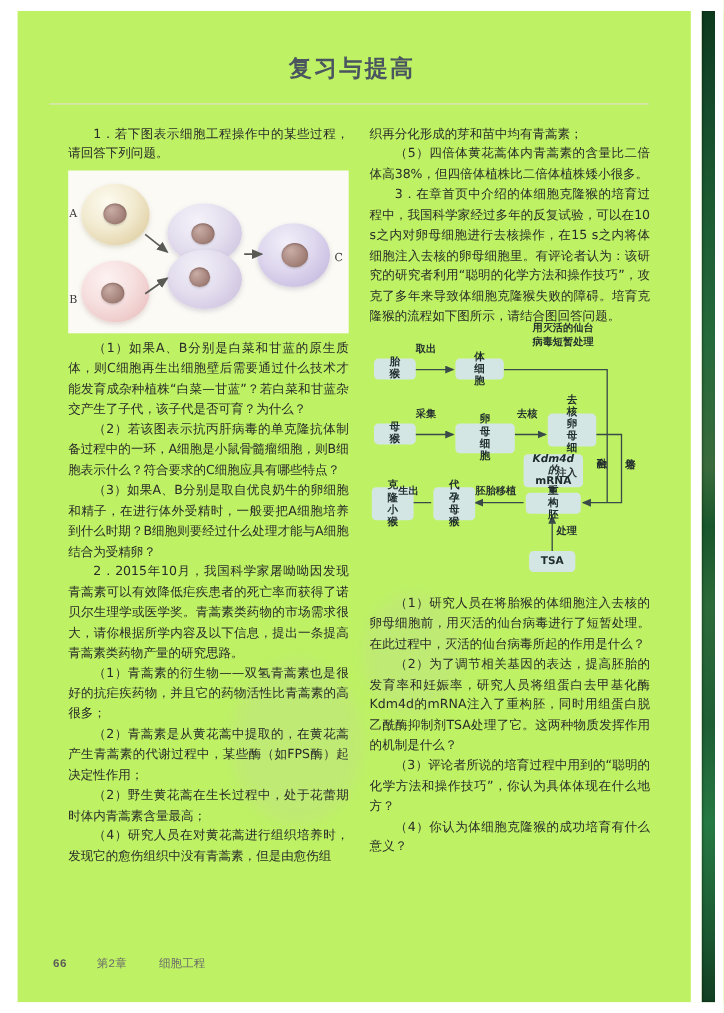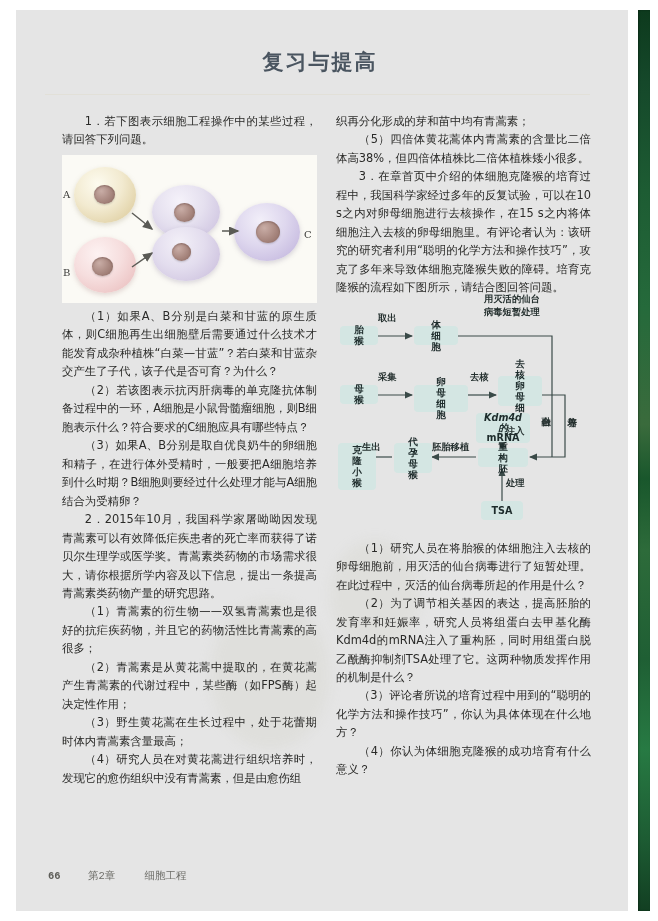--- a/index.html
+++ b/index.html
@@ -4,21 +4,21 @@
 <style>
   * { box-sizing: border-box; margin: 0; padding: 0; }
   html, body {
     width: 658px; height: 921px;
     background: #ffffff;
     font-family: "DejaVu Sans", sans-serif;
   }
   #page {
     position: relative;
     width: 658px; height: 921px;
-    background: #e5e5e5;
+    background: #bef264;
     overflow: hidden;
   }
   
   .margin-left  { position:absolute; left:0;   top:0; width:16px;  height:921px; background:#ffffff; }
   .margin-top    { position:absolute; left:0;   top:0; width:658px; height:10px;  background:#ffffff; }
   .margin-bottom { position:absolute; left:0;   bottom:0; width:658px; height:10px; background:#ffffff; }
   .margin-right  { position:absolute; right:0;  top:0; width:8px;   height:921px; background:#ffffff; }
 
   .edge-strip {
     position:absolute; right:8px; top:10px;
@@ -217,21 +217,21 @@
       <div class="cell-label lbl-b">B</div>
       <div class="cell-label lbl-c">C</div>
     </div>
 
     <p>（1）如果A、B分别是白菜和甘蓝的原生质体，则C细胞再生出细胞壁后需要通过什么技术才能发育成杂种植株“白菜—甘蓝”？若白菜和甘蓝杂交产生了子代，该子代是否可育？为什么？</p>
     <p>（2）若该图表示抗丙肝病毒的单克隆抗体制备过程中的一环，A细胞是小鼠骨髓瘤细胞，则B细胞表示什么？符合要求的C细胞应具有哪些特点？</p>
     <p>（3）如果A、B分别是取自优良奶牛的卵细胞和精子，在进行体外受精时，一般要把A细胞培养到什么时期？B细胞则要经过什么处理才能与A细胞结合为受精卵？</p>
     <p>2．2015年10月，我国科学家屠呦呦因发现青蒿素可以有效降低疟疾患者的死亡率而获得了诺贝尔生理学或医学奖。青蒿素类药物的市场需求很大，请你根据所学内容及以下信息，提出一条提高青蒿素类药物产量的研究思路。</p>
     <p>（1）青蒿素的衍生物——双氢青蒿素也是很好的抗疟疾药物，并且它的药物活性比青蒿素的高很多；</p>
     <p>（2）青蒿素是从黄花蒿中提取的，在黄花蒿产生青蒿素的代谢过程中，某些酶（如FPS酶）起决定性作用；</p>
-    <p>（3）野生黄花蒿在生长过程中，处于花蕾期时体内青蒿素含量最高；</p>
+    <p>（2）野生黄花蒿在生长过程中，处于花蕾期时体内青蒿素含量最高；</p>
     <p>（4）研究人员在对黄花蒿进行组织培养时，发现它的愈伤组织中没有青蒿素，但是由愈伤组</p>
   </div>
 
   <div class="col col-right">
 
     <p class="noindent">织再分化形成的芽和苗中均有青蒿素；</p>
     <p>（5）四倍体黄花蒿体内青蒿素的含量比二倍体高38%，但四倍体植株比二倍体植株矮小很多。</p>
     <p>3．在章首页中介绍的体细胞克隆猴的培育过程中，我国科学家经过多年的反复试验，可以在10 s之内对卵母细胞进行去核操作，在15 s之内将体细胞注入去核的卵母细胞里。有评论者认为：该研究的研究者利用“聪明的化学方法和操作技巧”，攻克了多年来导致体细胞克隆猴失败的障碍。培育克隆猴的流程如下图所示，请结合图回答问题。</p>
 
     <div class="flow">
@@ -276,21 +276,21 @@
 
       <div class="fbox" style="left:140px; top:108px; width:54px; height:30px; flex-direction:column; line-height:1.05;">
         <span class="it" style="font-style:italic;">Kdm4d的</span>
         <span>mRNA</span>
       </div>
 
       <div class="fbox" style="left:142px; top:143px; width:50px; height:19px;">重构胚</div>
       <div class="fbox" style="left:145px; top:196px; width:42px; height:19px; font-style:normal;">TSA</div>
       <div class="fbox" style="left:58px; top:138px; width:38px; height:30px; white-space:pre-line;">代孕
 母猴</div>
-      <div class="fbox" style="left:2px;  top:138px; width:38px; height:47px; white-space:pre-line;">克隆
+      <div class="fbox" style="left:2px;  top:138px; width:38px; height:30px; white-space:pre-line;">克隆
 小猴</div>
 
       <div class="flabel" style="left:42px; top:7px;">取出</div>
       <div class="flabel" style="left:42px; top:66px;">采集</div>
       <div class="flabel" style="left:134px; top:66px;">去核</div>
       <div class="flabel" style="left:148px; top:-12px;">用灭活的仙台</div>
       <div class="flabel" style="left:148px; top:1px;">病毒短暂处理</div>
       <div class="flabel vert" style="left:205px; top:104px;">融合</div>
       <div class="flabel vert" style="left:231px; top:104px;">培养</div>
       <div class="flabel" style="left:170px; top:120px;">注入</div>

